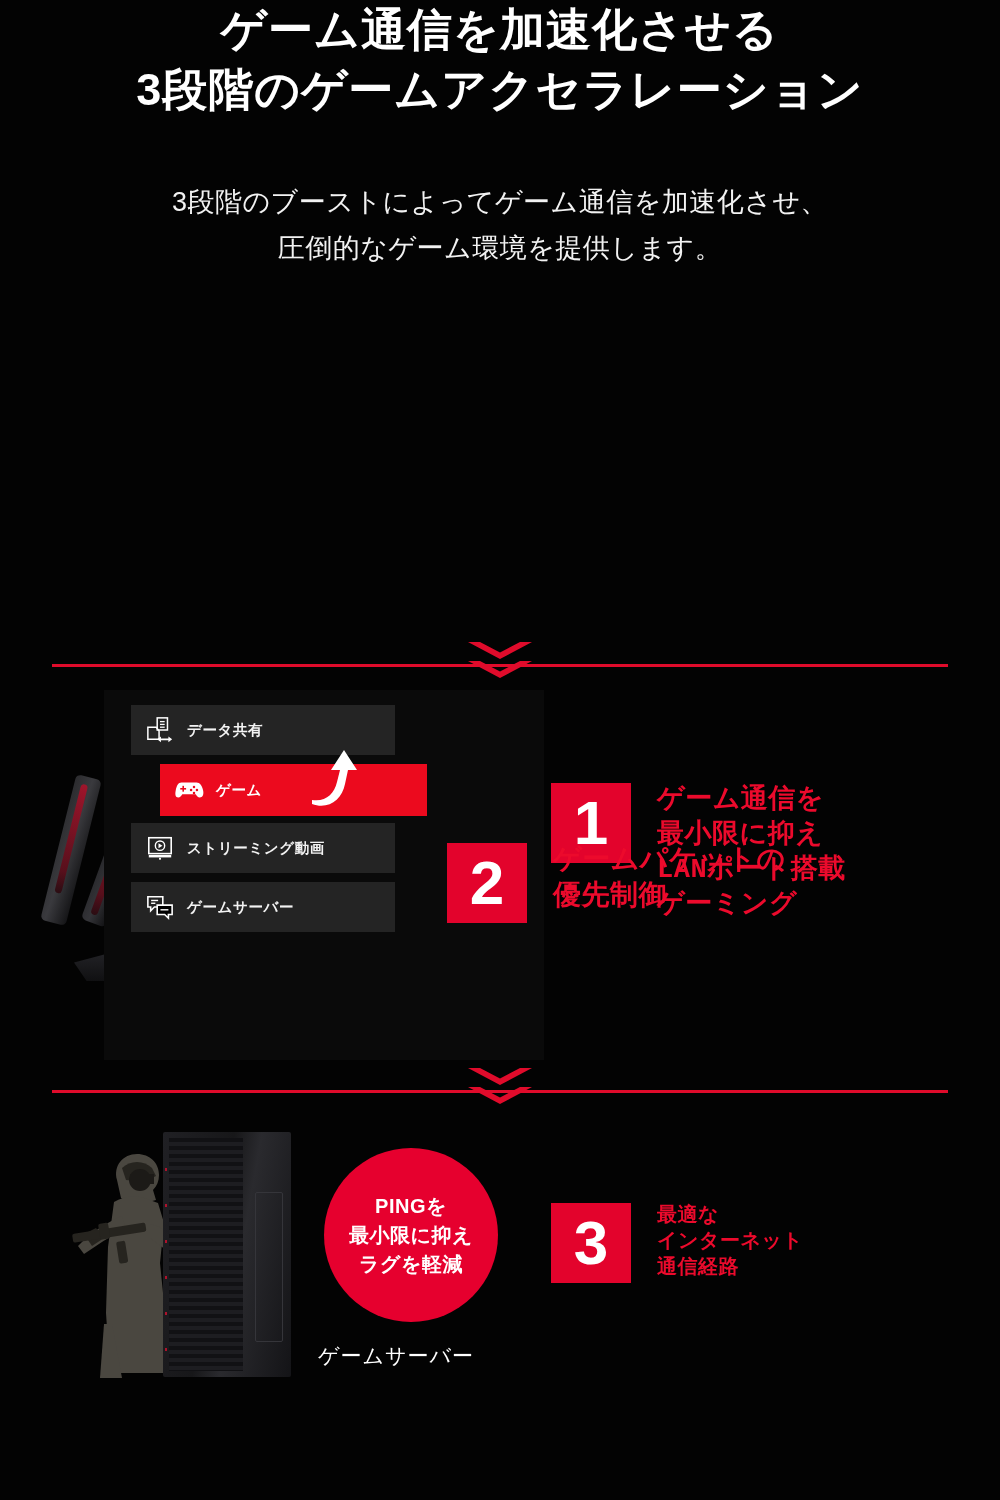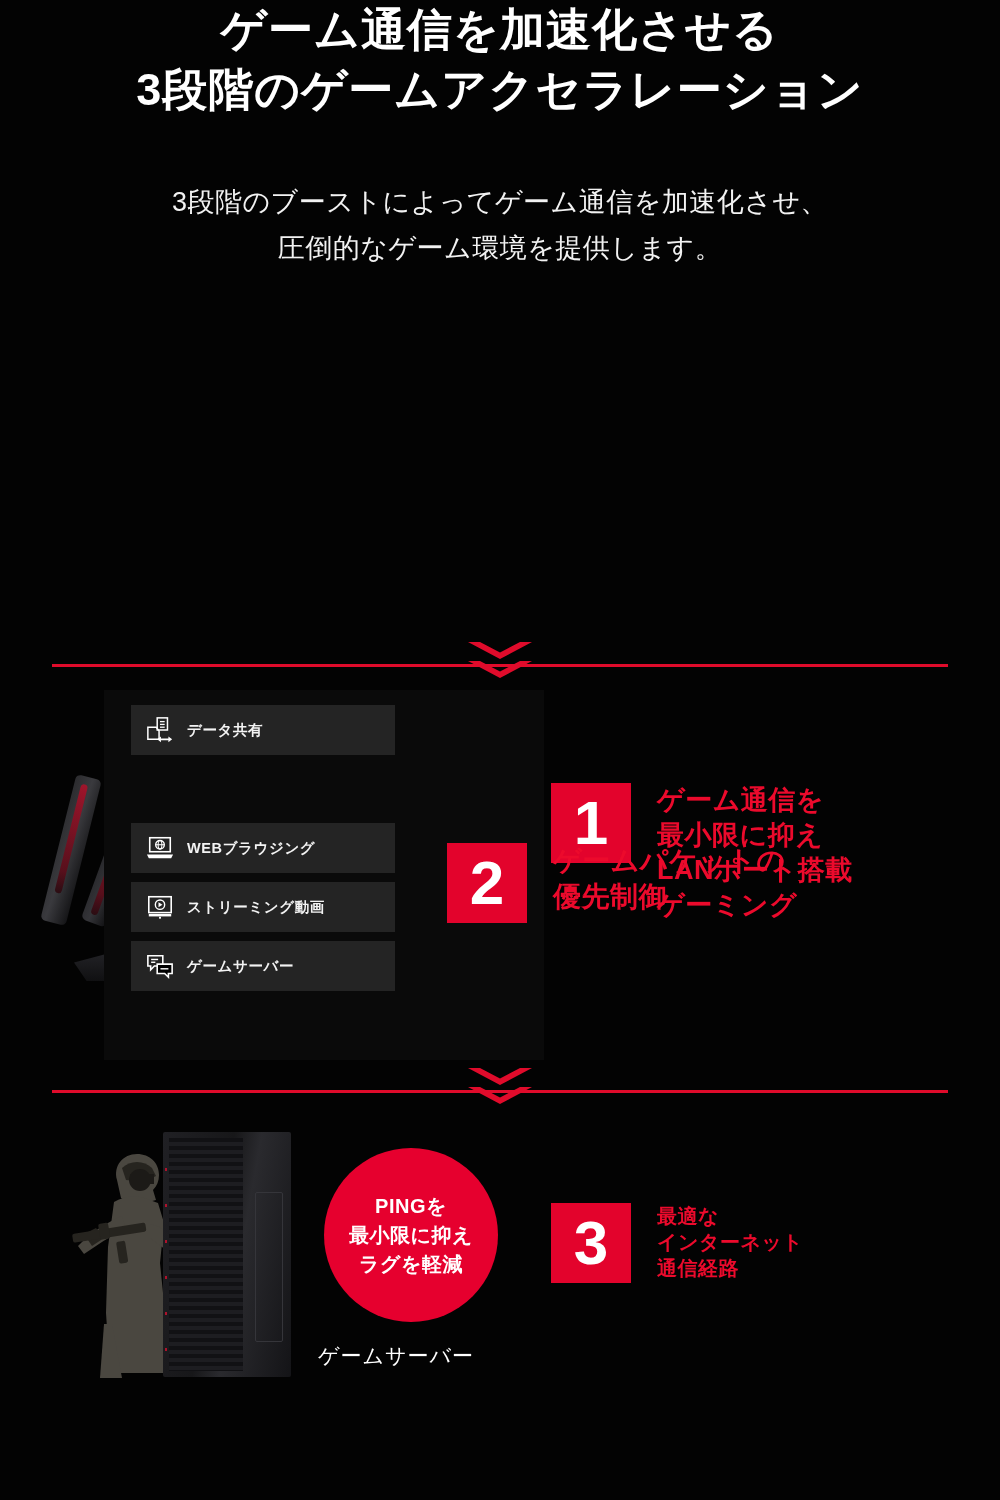--- a/index.html
+++ b/index.html
@@ -22,21 +22,21 @@
     line-height:1.70; letter-spacing:0.5px;
   }
 
   
   .step-badge {
     width:80px; height:80px; background:#e3032c;
     display:flex; align-items:center; justify-content:center;
     color:#fff; font-size:62px; font-weight:700; line-height:1;
   }
   .step-text { color:#ec0a2c; font-weight:700; letter-spacing:0.5px; }
-  .step-text div { line-height:1.30; }
+  .step-text div { line-height:1.30;font-family:Liberation Mono, monospace; }
 
   
   .sec1 { position:absolute; left:0; top:370px; width:1000px; height:270px; }
   .lan-label {
     position:absolute; left:168px; top:374px; width:220px; text-align:center;
     color:#e4103a; font-size:19px; font-weight:700; line-height:1.35;
   }
   .lan-leader {
     position:absolute; left:268px; top:424px; width:0; height:152px;
     border-left:2px dashed #e4103a;
@@ -272,30 +272,20 @@
         <line x1="16" y1="9" x2="21" y2="9" stroke="#fff" stroke-width="1.4"></line>
         <line x1="16" y1="12" x2="21" y2="12" stroke="#fff" stroke-width="1.4"></line>
         <path d="M3 12h9l3 4h0v9H3z" fill="none" stroke="#fff" stroke-width="1.6"></path>
         <path d="M17 22l-4 3 4 3v-2h8v2l4-3-4-3v2h-8z" fill="#fff"></path>
       </svg>
       <span class="lbl">データ共有</span>
     </div>
 
     <div class="qrow ghost"></div>
 
-    <div class="qrow">
-      <svg class="qicon" viewBox="0 0 32 30">
-        <rect x="5" y="4" width="22" height="15" fill="none" stroke="#fff" stroke-width="1.7"></rect>
-        <circle cx="16" cy="11.5" r="4.6" fill="none" stroke="#fff" stroke-width="1.5"></circle>
-        <ellipse cx="16" cy="11.5" rx="2" ry="4.6" fill="none" stroke="#fff" stroke-width="1.1"></ellipse>
-        <line x1="11.4" y1="11.5" x2="20.6" y2="11.5" stroke="#fff" stroke-width="1.1"></line>
-        <path d="M2 22h28l-2 4H4z" fill="#fff"></path>
-      </svg>
-      <span class="lbl">WEBブラウジング</span>
-    </div>
 
     <div class="qrow">
       <svg class="qicon" viewBox="0 0 32 30">
         <rect x="4" y="4" width="24" height="17" fill="none" stroke="#fff" stroke-width="1.7"></rect>
         <circle cx="16" cy="12.5" r="5" fill="none" stroke="#fff" stroke-width="1.5"></circle>
         <path d="M14.4 9.8l4.2 2.7-4.2 2.7z" fill="#fff"></path>
         <rect x="4" y="22.5" width="24" height="2.6" fill="#fff"></rect>
         <rect x="15" y="25.5" width="2" height="2" fill="#fff"></rect>
       </svg>
       <span class="lbl">ストリーミング動画</span>
@@ -305,20 +295,36 @@
       <svg class="qicon" viewBox="0 0 32 30">
         <path d="M3 4h16v11H10l-4 4v-4H3z" fill="none" stroke="#fff" stroke-width="1.7"></path>
         <line x1="6.5" y1="8" x2="14" y2="8" stroke="#fff" stroke-width="1.5"></line>
         <line x1="6.5" y1="11" x2="11" y2="11" stroke="#fff" stroke-width="1.5"></line>
         <path d="M13 13h16v10h-4v4l-4-4h-8z" fill="#000" stroke="#fff" stroke-width="1.7"></path>
         <line x1="16.5" y1="18" x2="25" y2="18" stroke="#fff" stroke-width="1.5"></line>
       </svg>
       <span class="lbl">ゲームサーバー</span>
     </div>
 
+    <div class="qrow game">
+      <svg class="qicon" viewBox="0 0 36 26">
+        <path d="M9 4h18c4 0 7 4 8 10 1 5-1 8-4 8-2.5 0-3.5-2-5-4H10c-1.5 2-2.5 4-5 4-3 0-4-3-3-8C3 8 5 4 9 4z" fill="#fff"></path>
+        <rect x="7.5" y="10.6" width="7" height="1.9" fill="#ec0a1e"></rect>
+        <rect x="10.1" y="8" width="1.9" height="7" fill="#ec0a1e"></rect>
+        <circle cx="24" cy="9.5" r="1.5" fill="#ec0a1e"></circle>
+        <circle cx="27.5" cy="13" r="1.5" fill="#ec0a1e"></circle>
+        <circle cx="24" cy="16.5" r="1.5" fill="#ec0a1e"></circle>
+        <circle cx="20.5" cy="13" r="1.5" fill="#ec0a1e"></circle>
+      </svg>
+      <span class="lbl">ゲーム</span>
+
+      <svg class="qarrow" viewBox="0 0 64 74">
+        <path d="M4 66c14 2 22-6 25-18l3-12h-9L36 16l13 20h-9l-3 14C34 66 20 76 4 70z" fill="#fff"></path>
+      </svg>
+    </div>
   </div>
 
   <div class="sec2-step" style="position:absolute;left:447px;top:153px;">
     <div class="step-badge">2</div>
     <div class="step-text">
       <div>ゲームパケットの</div>
       <div>優先制御</div>
     </div>
   </div>
 </div>

